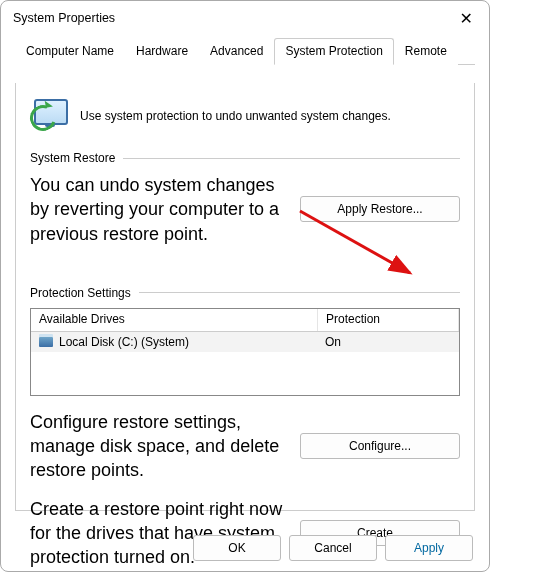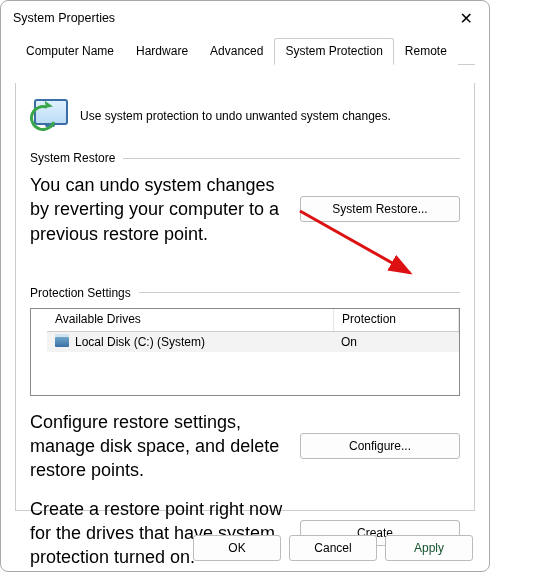--- a/index.html
+++ b/index.html
@@ -20,34 +20,34 @@
   .arrow-circ:after{content:"";position:absolute;right:-2px;top:-3px;border:5px solid transparent;border-top-color:#3aa64a;transform:rotate(60deg);}
   .intro-text{font-size:12px;padding-top:4px;}
   
   .section-head{display:flex;align-items:center;gap:8px;margin:10px 0 8px 0;font-size:12px;}
   .section-head .rule{flex:1;height:1px;background:#ccc;}
   
   .row{display:flex;align-items:center;gap:14px;margin:4px 0;}
   .row .desc{flex:1;font-size:18px;line-height:1.35;}
   .btn{min-width:160px;height:26px;border:1px solid #bbb;border-radius:3px;background:#fdfdfd;font-size:12px;cursor:default;padding:0 10px;}
   
-  .drives{border:1px solid #888;margin:4px 0 14px 0;height:86px;overflow:hidden;background:#fff;padding-left:16px;}
+  .drives{border:1px solid #888;margin:4px 0 14px 0;height:86px;overflow:hidden;background:#fff;}
   .drives .hdr{display:flex;border-bottom:1px solid #ccc;height:22px;}
   .drives .hdr div{padding:3px 8px;border-right:1px solid #e5e5e5;font-size:12px;}
   .drives .hdr .c1{flex:0 0 270px;}
   .drives .hdr .c2{flex:1;}
   .drives .trow{display:flex;height:20px;align-items:center;background:#f3f3f3;}
   .drives .trow .c1{flex:0 0 270px;display:flex;align-items:center;gap:6px;padding:0 8px;font-size:12px;}
   .drives .trow .c2{flex:1;padding:0 8px;font-size:12px;}
   .drive-ico{width:14px;height:10px;background:linear-gradient(180deg,#6fa5c9,#3b6ea5);border-radius:1px;display:inline-block;position:relative;}
   .drive-ico:before{content:"";position:absolute;left:0;top:-3px;width:14px;height:3px;background:#cfe3f1;border-radius:1px 1px 0 0;}
   
   .footer{position:absolute;bottom:10px;right:16px;display:flex;gap:8px;}
   .footer .btn{min-width:88px;}
-  .footer .btn.disabled{color:#14532d;}
+  .footer .btn.disabled{color:#0369a1;}
   
   .anno-arrow{position:absolute;left:284px;top:128px;pointer-events:none;}
   .anno-arrow svg{overflow:visible;}
 </style>
 </head>
 <body>
 
 <div class="window">
 
   <div class="titlebar">
@@ -73,21 +73,21 @@
       <div class="intro-text">Use system protection to undo unwanted system changes.</div>
     </div>
 
     <div class="section-head">
       <span>System Restore</span>
       <span class="rule"></span>
     </div>
 
     <div class="row">
       <div class="desc">You can undo system changes by reverting your computer to a previous restore point.</div>
-      <button class="btn">System Restore...</button>
+      <button class="btn">Apply Restore...</button>
     </div>
 
     <div style="height:26px"></div>
 
     <div class="section-head">
       <span>Protection Settings</span>
       <span class="rule"></span>
     </div>
 
     <div class="drives">

